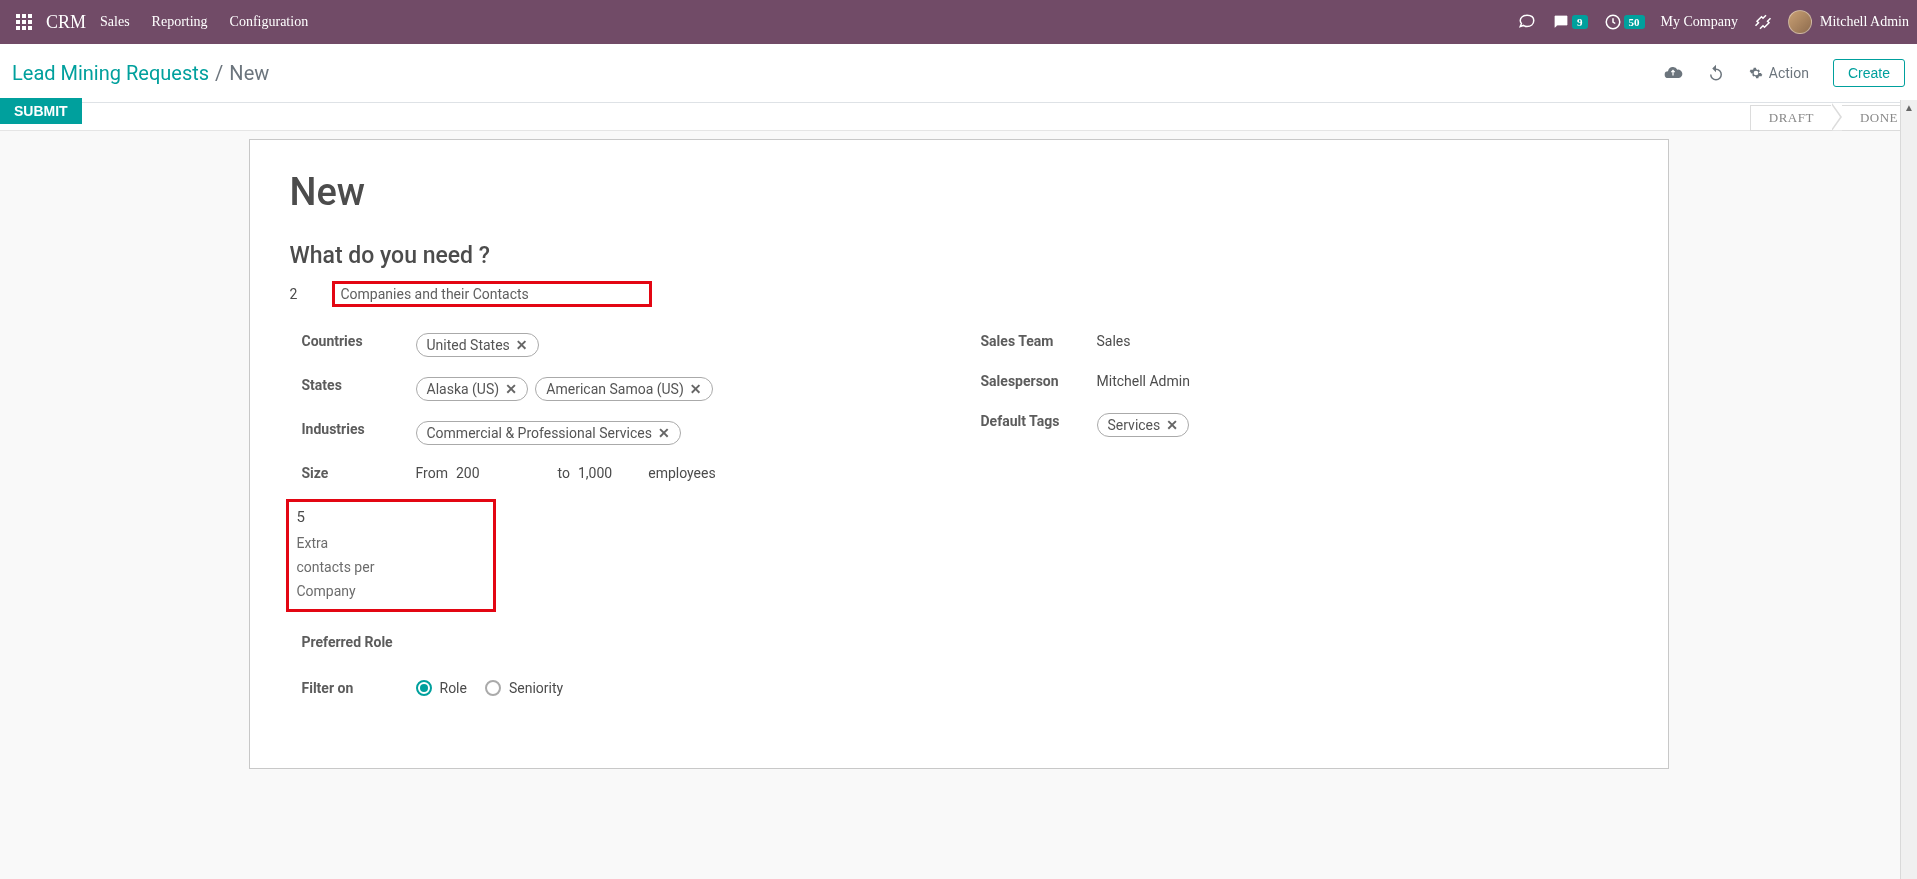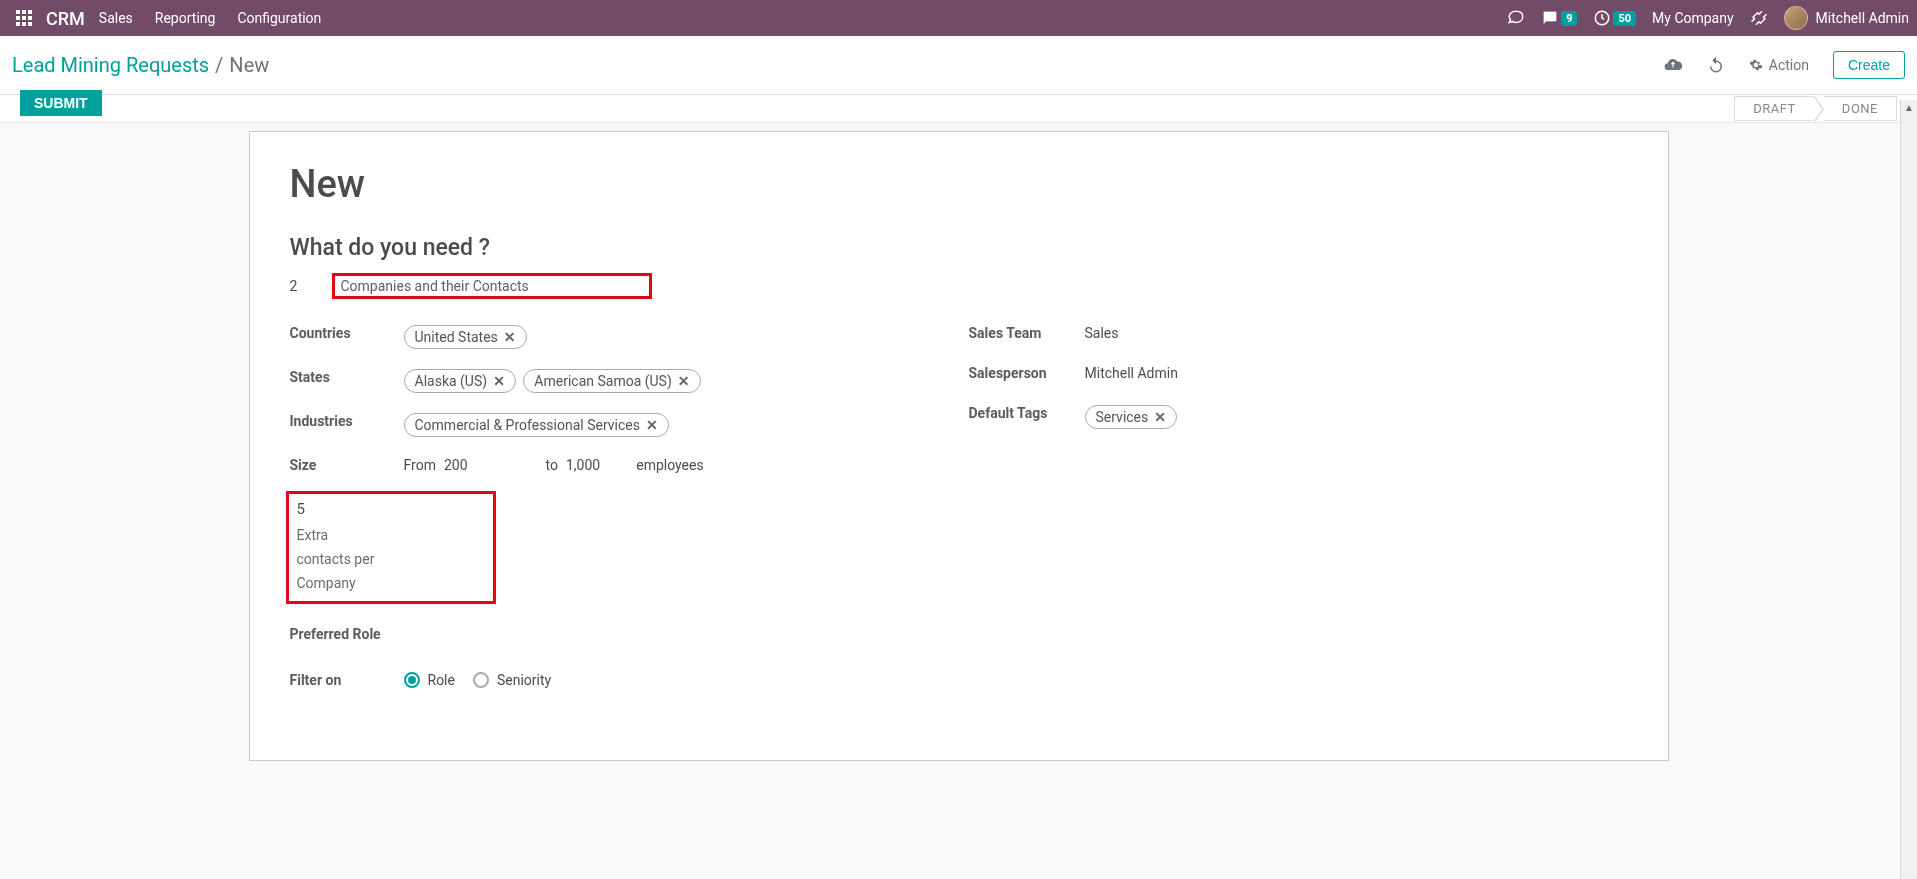--- a/index.html
+++ b/index.html
@@ -10,22 +10,23 @@
       background: #f9f9f9;
       overflow-x: hidden;
     }
     
     
     .topbar {
       background: #714b67;
       color: #fff;
       display: flex;
       align-items: center;
-      height: 36px;
+      height: 44px;
       padding: 4px 8px;
+      font-family: Liberation Serif, serif;
     }
     .apps-icon {
       width: 32px;
       height: 32px;
       display: flex;
       align-items: center;
       justify-content: center;
       cursor: pointer;
     }
     .apps-icon svg { fill: #fff; }
@@ -109,38 +110,38 @@
       padding: 5px 14px;
       font-size: 14px;
       border-radius: 3px;
       cursor: pointer;
     }
 
     
     .statusbar {
       display: flex;
       align-items: center;
-      padding: 0 20px;
+      padding: 0 0;
       background: #fff;
       border-bottom: 1px solid #e5e5e5;
       height: 28px;
     }
     .submit-btn {
       background: #00a09d;
       color: #fff;
       border: none;
       padding: 5px 14px;
       font-size: 14px;
       font-weight: 600;
       cursor: pointer;
       position: relative;
       top: -6px;
     }
     .statusbar-spacer { flex: 1; }
-    .status-stages { display: flex; align-items: center; gap: 0; }
+    .status-stages { display: flex; align-items: flex-end; gap: 0; font-family: Liberation Serif, serif; }
     .stage {
       color: #888;
       font-size: 13px;
       letter-spacing: 0.5px;
       padding: 4px 18px;
       position: relative;
       border-top: 1px solid #dcdcdc;
       border-bottom: 1px solid #dcdcdc;
     }
     .stage:first-child { border-left: 1px solid #dcdcdc; }
@@ -218,20 +219,21 @@
       align-items: flex-start;
       padding: 6px 0;
       min-height: 40px;
     }
     .field-label {
       width: 114px;
       font-weight: 700;
       color: #5c5c5c;
       padding-top: 6px;
       flex-shrink: 0;
+      margin-left: 12px;
     }
     .field-value {
       flex: 1;
       padding-top: 6px;
     }
     .tag {
       display: inline-flex;
       align-items: center;
       border: 1px solid #aaa;
       border-radius: 14px;

